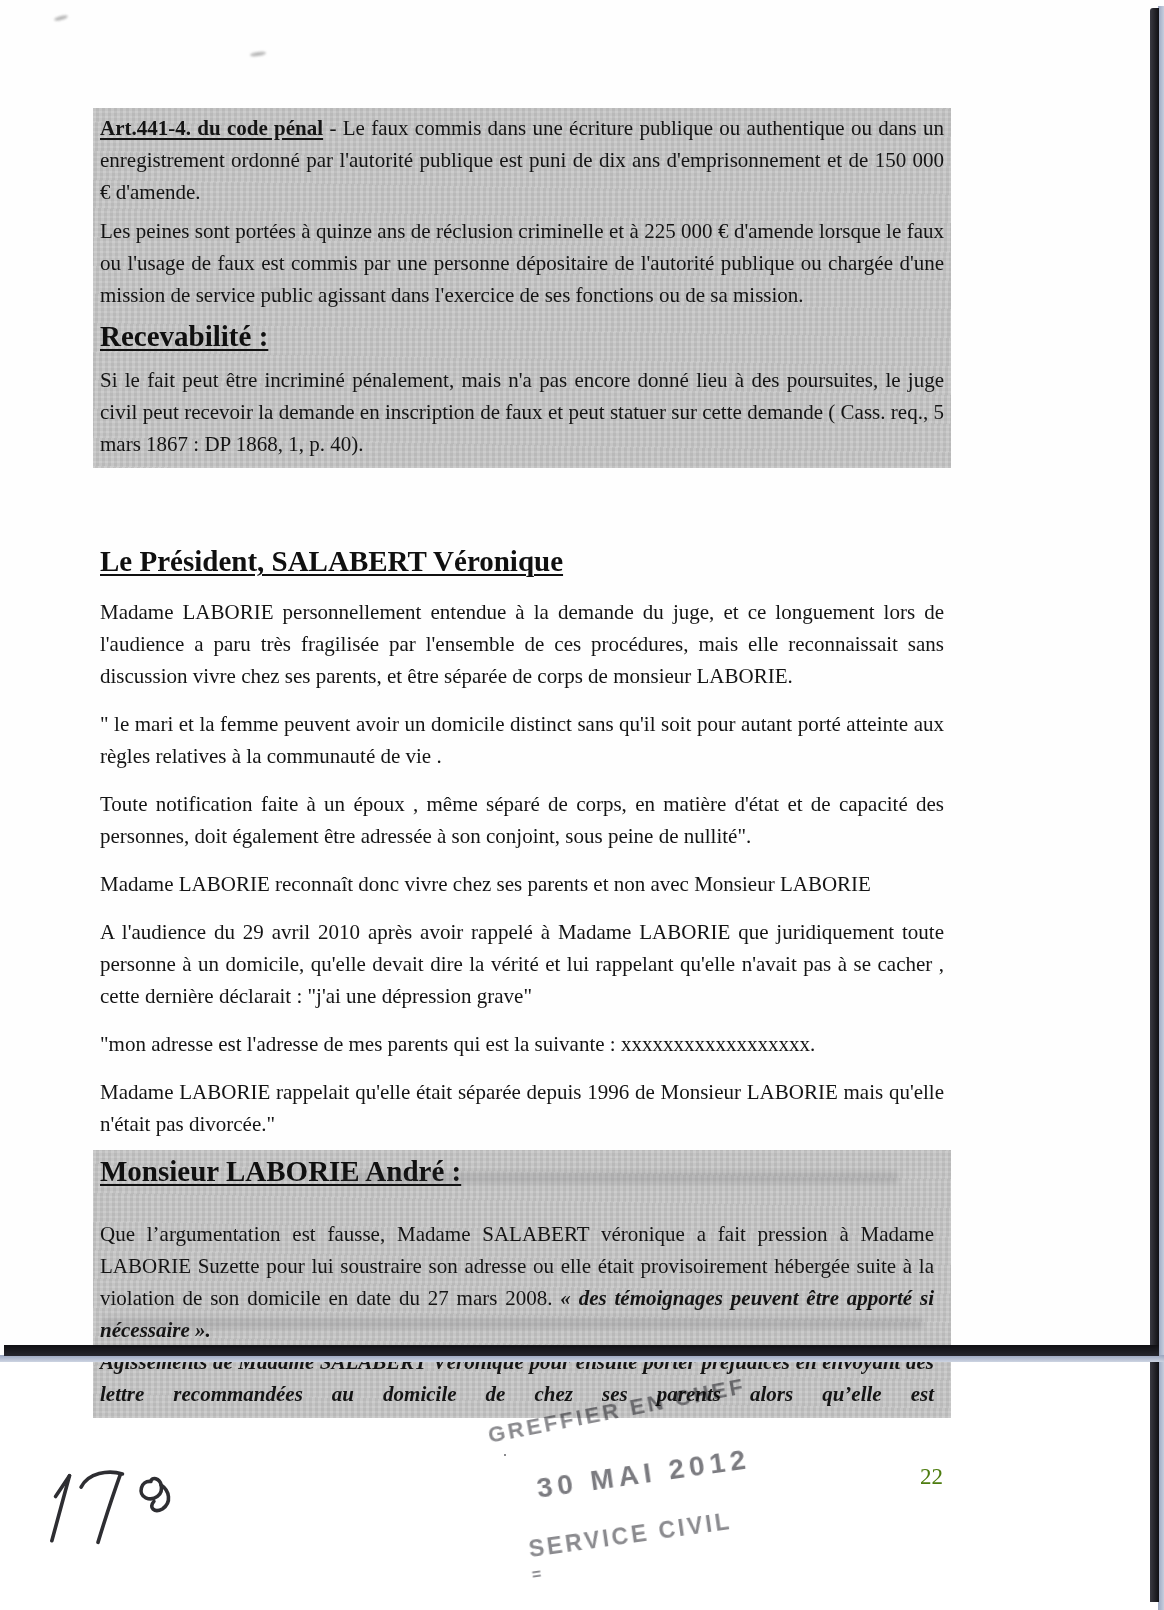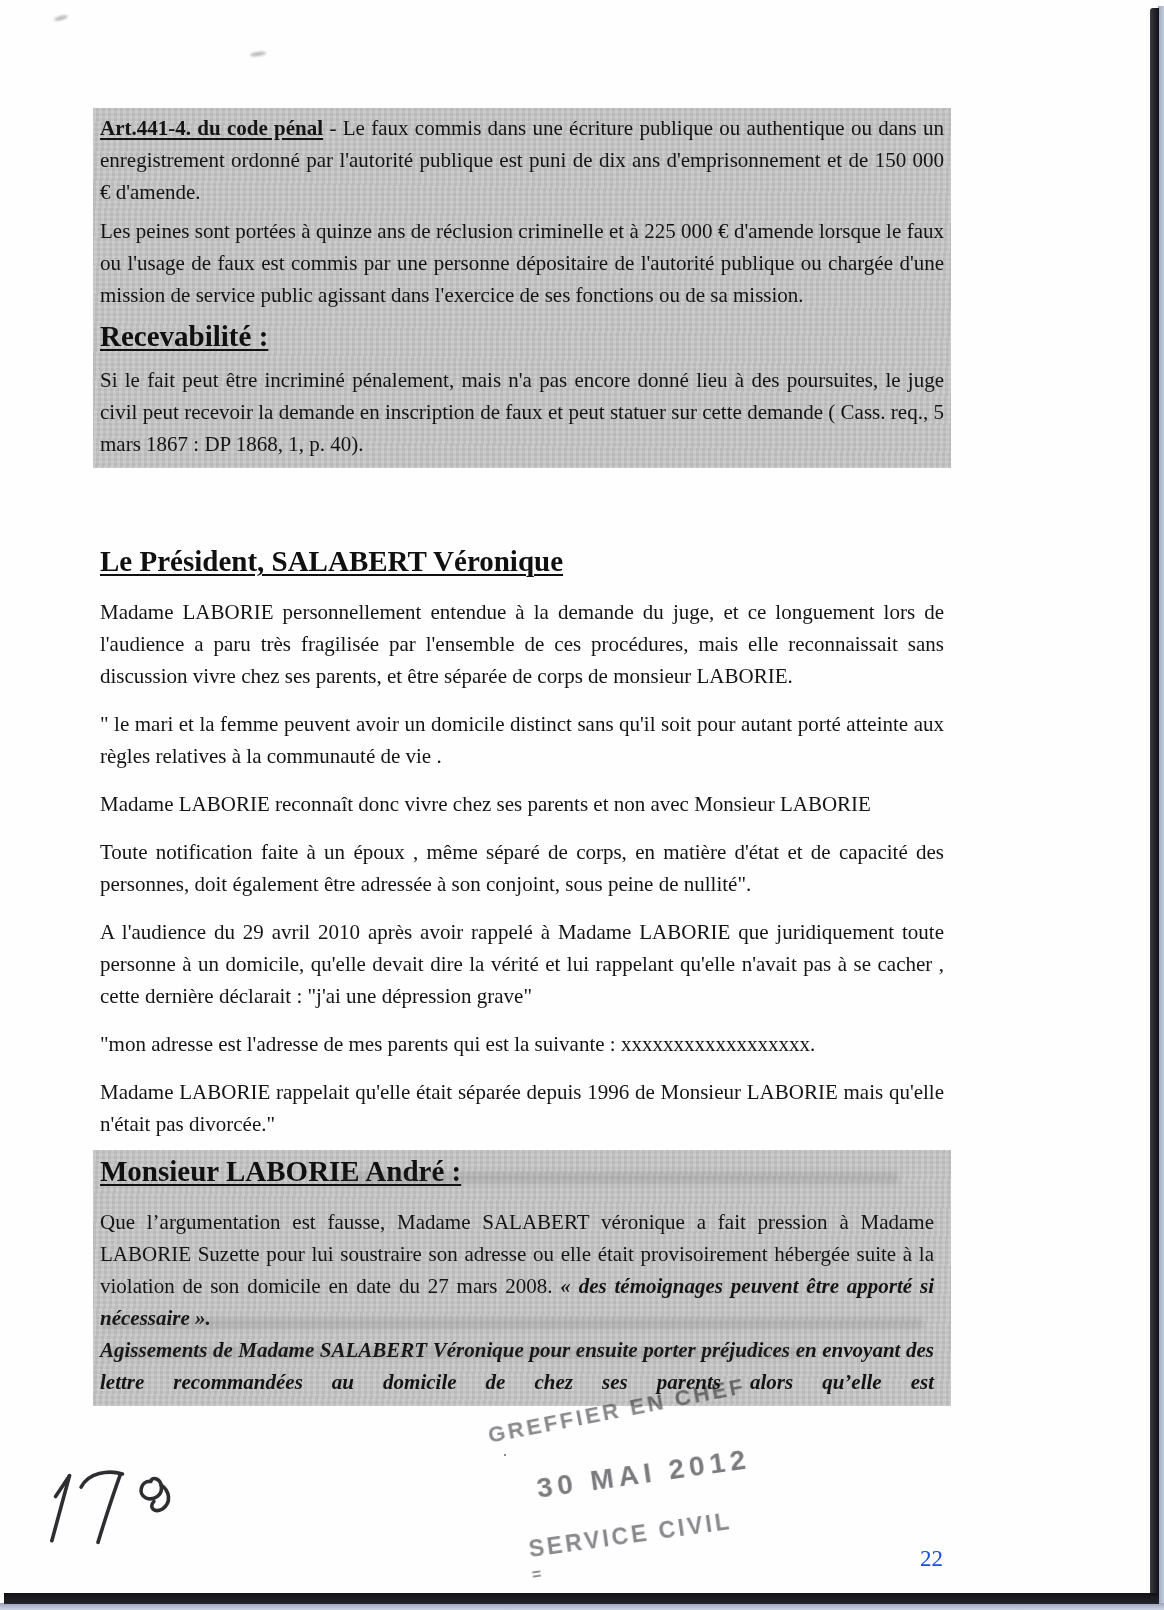--- a/index.html
+++ b/index.html
@@ -4,21 +4,21 @@
 <style>
   html, body {
     margin: 0; padding: 0;
     width: 1164px; height: 1610px;
     background: #ffffff;
     overflow: hidden;
     font-family: "Liberation Serif", serif;
   }
   .page {
     position: relative;
-    width: 1164px; height: 1610px;
+    width: 1164px; height: 1362px;
     background: #fefefe;
     text-decoration: underline;
   }
   
   .shadow-right-outer {
     position: absolute; top: 6px; right: 0; width: 6px; height: 1604px;
     background: linear-gradient(to right, #9aa5bf, #c6cede);
   }
   .shadow-right {
     position: absolute; top: 8px; right: 5px; width: 9px; height: 1594px;
@@ -84,51 +84,51 @@
 
   
   .stamp { position: absolute; font-family: "Liberation Sans", sans-serif; color: #8d8d90; mix-blend-mode: multiply; filter: blur(0.3px); }
   .stamp-line1 { left: 486px; top: 1398px; font-size: 22px; font-weight: bold; letter-spacing: 3px; transform: rotate(-11deg); color: #8a8a8e; }
   .stamp-dot   { left: 502px; top: 1444px; font-size: 18px; transform: none; color: #77777b; }
   .stamp-date  { left: 536px; top: 1458px; font-size: 28px; font-weight: bold; letter-spacing: 5px; transform: rotate(-8deg); color: #7b7b80; }
   .stamp-line3 { left: 528px; top: 1522px; font-size: 23px; font-weight: bold; letter-spacing: 3px; transform: rotate(-8deg); color: #8a8a8e; }
   .stamp-mark  { left: 532px; top: 1566px; font-size: 16px; font-weight: bold; transform: rotate(-8deg); color: #85858a; }
 
   .handwriting { position: absolute; left: 34px; top: 1462px; }
-  .page-number { position: absolute; left: 920px; top: 1546px; font-size: 23px; color: #1d4ed8; }
+  .page-number { position: absolute; left: 920px; top: 1464px; font-size: 23px; color: #4d7c0f; }
 </style>
 </head>
 <body>
 
 <div class="page">
 
   <div class="band grey-band band-grey-1">
     <p><span class="lead-heading">Art.441-4. du code pénal</span><span> - Le faux commis dans une écriture publique ou authentique ou dans un enregistrement ordonné par l'autorité publique est puni de dix ans d'emprisonnement et de 150 000 € d'amende.</span></p>
     <p class="mt1">Les peines sont portées à quinze ans de réclusion criminelle et à 225 000 € d'amende lorsque le faux ou l'usage de faux est commis par une personne dépositaire de l'autorité publique ou chargée d'une mission de service public agissant dans l'exercice de ses fonctions ou de sa mission.</p>
     <p class="heading-row mt2"><span class="doc-heading">Recevabilité :</span></p>
     <p class="mt2">Si le fait peut être incriminé pénalement, mais n'a pas encore donné lieu à des poursuites, le juge civil peut recevoir la demande en inscription de faux et peut statuer sur cette demande ( Cass. req., 5 mars 1867 : DP 1868, 1, p. 40).</p>
   </div>
 
   <div class="band band-white">
     <p class="heading-row"><span class="doc-heading">Le Président, SALABERT Véronique</span></p>
     <p class="gap" style="margin-top:18px">Madame LABORIE personnellement entendue à la demande du juge, et ce longuement lors de l'audience a paru très fragilisée par l'ensemble de ces procédures, mais elle reconnaissait sans discussion vivre chez ses parents, et être séparée de corps de monsieur LABORIE.</p>
     <p class="gap">" le mari et la femme peuvent avoir un domicile distinct sans qu'il soit pour autant porté atteinte aux règles relatives à la communauté de vie .</p>
+    <p class="gap">Toute notification faite à un époux , même séparé de corps, en matière d'état et de capacité des personnes, doit également être adressée à son conjoint, sous peine de nullité".</p>
     <p class="gap">Madame LABORIE reconnaît donc vivre chez ses parents et non avec Monsieur LABORIE</p>
-    <p class="gap">Toute notification faite à un époux , même séparé de corps, en matière d'état et de capacité des personnes, doit également être adressée à son conjoint, sous peine de nullité".</p>
     <p class="gap">A l'audience du 29 avril 2010 après avoir rappelé à Madame LABORIE que juridiquement toute personne à un domicile, qu'elle devait dire la vérité et lui rappelant qu'elle n'avait pas à se cacher , cette dernière déclarait : "j'ai une dépression grave"</p>
     <p class="gap">"mon adresse est l'adresse de mes parents qui est la suivante : xxxxxxxxxxxxxxxxxx.</p>
     <p class="gap">Madame LABORIE rappelait qu'elle était séparée depuis 1996 de Monsieur LABORIE mais qu'elle n'était pas divorcée."</p>
   </div>
 
   <div class="band grey-band band-grey-2">
     <div class="ghost ghost1"></div>
     <div class="ghost ghost2"></div>
     <div class="ghost ghost3"></div>
     <p class="heading-row"><span class="doc-heading">Monsieur LABORIE André :</span></p>
-    <p style="margin-top:16px"><span>Que l’argumentation est fausse, Madame SALABERT véronique a fait pression à Madame LABORIE Suzette pour lui soustraire son adresse ou elle était provisoirement hébergée suite à la violation de son domicile en date du 27 mars 2008. </span><span class="bold-italic">« des témoignages peuvent être apporté si nécessaire ».</span></p>
+    <p style="margin-top:28px"><span>Que l’argumentation est fausse, Madame SALABERT véronique a fait pression à Madame LABORIE Suzette pour lui soustraire son adresse ou elle était provisoirement hébergée suite à la violation de son domicile en date du 27 mars 2008. </span><span class="bold-italic">« des témoignages peuvent être apporté si nécessaire ».</span></p>
     <p class="bold-italic p-justify-last" style="">Agissements de Madame SALABERT Véronique pour ensuite porter préjudices en envoyant des lettre recommandées au domicile de chez ses parents alors qu’elle est</p>
   </div>
 
   <div class="stamp stamp-line1">GREFFIER EN CHEF</div>
   <div class="stamp stamp-dot">·</div>
   <div class="stamp stamp-date">30 MAI 2012</div>
   <div class="stamp stamp-line3">SERVICE CIVIL</div>
   <div class="stamp stamp-mark">=</div>
 
   <svg class="handwriting" width="140" height="84" viewBox="0 0 140 84" aria-label="179">

